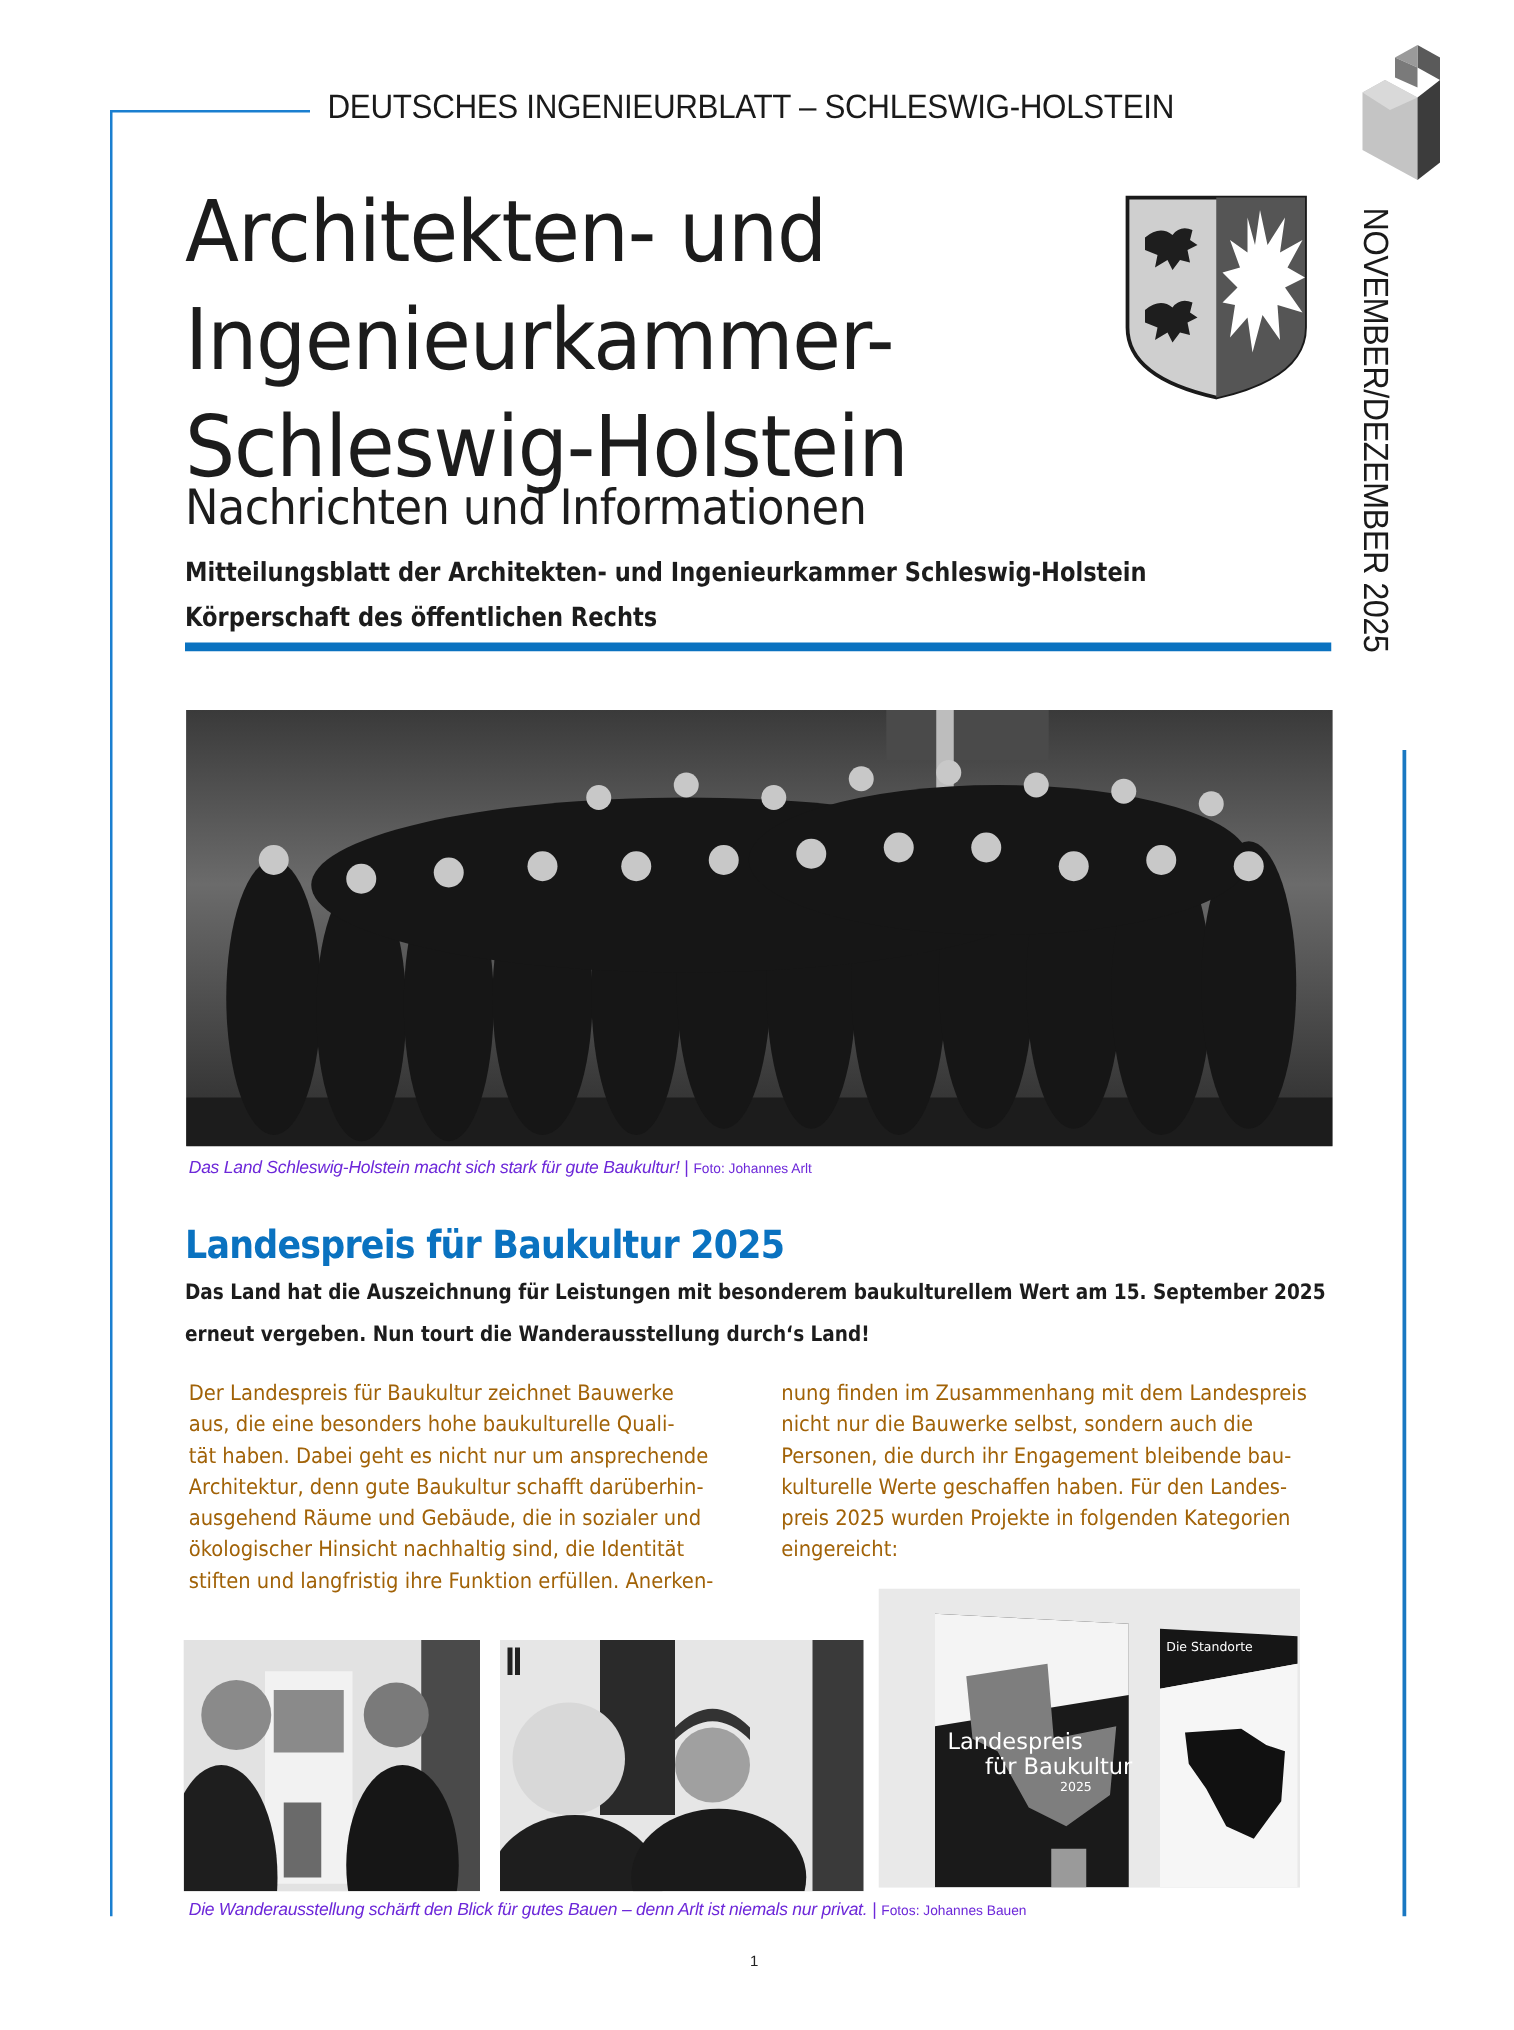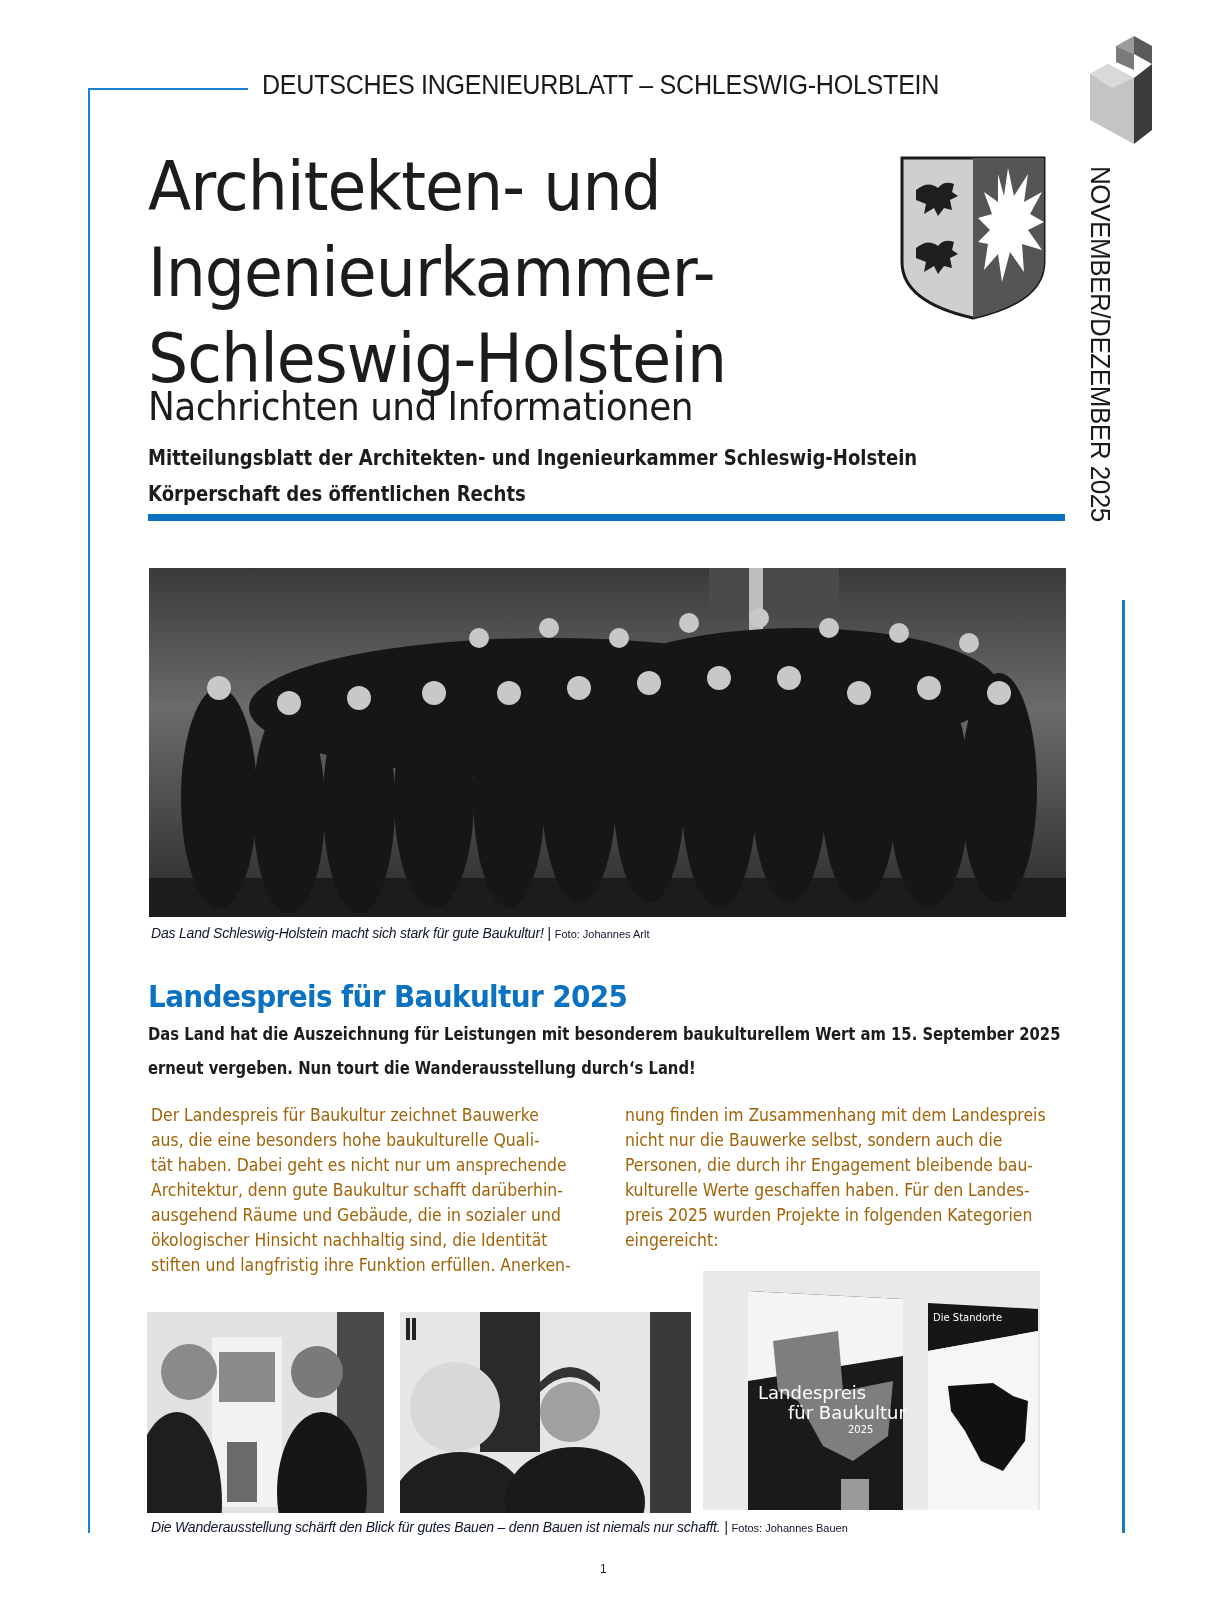--- a/index.html
+++ b/index.html
@@ -29,21 +29,21 @@
 
   .coat { position: absolute; left: 898px; top: 152px; width: 150px; height: 168px; }
 
   
   .photo { position: absolute; overflow: hidden; background: #2b2b2b; }
   .photo-main { left: 149px; top: 568px; width: 917px; height: 349px; }
   .photo-a { left: 147px; top: 1312px; width: 237px; height: 201px; background: #d9d9d9; }
   .photo-b { left: 400px; top: 1312px; width: 291px; height: 201px; background: #dcdcdc; }
   .photo-c { left: 703px; top: 1271px; width: 337px; height: 239px; background: #e7e7e7; }
 
-  .caption { position: absolute; left: 151px; font-size: 14px; color: #0f172a; white-space: nowrap; }
+  .caption { position: absolute; left: 151px; font-size: 14px; color: #6d28d9; white-space: nowrap; }
   .caption i { font-style: italic; letter-spacing: -0.2px; }
   .caption .credit { font-size: 11px; margin-left: 4px; }
   .caption-main { top: 925px; }
   .caption-bottom { top: 1519px; }
 
   .article-title { position: absolute; left: 148px; top: 978px; font-family: "DejaVu Sans", sans-serif; font-weight: bold; font-size: 31px; color: #0a72c0; letter-spacing: -0.7px; white-space: nowrap; transform: scaleX(0.9); transform-origin: left center; }
   .lead { position: absolute; left: 148px; width: 1040px; font-family: "DejaVu Sans", sans-serif; font-weight: bold; font-size: 17px; color: #1c1c1c; white-space: nowrap; transform: scaleX(0.87); transform-origin: left center; }
   .lead.l1 { top: 1024px; }
   .lead.l2 { top: 1058px; }
 
@@ -213,16 +213,16 @@
     <text x="145" y="162" font-family="DejaVu Sans, sans-serif" font-size="10" fill="#ffffff">2025</text>
     <rect x="138" y="208" width="28" height="31" fill="#9a9a9a"></rect>
     <polygon points="225,32 335,38 335,60 225,80" fill="#161616"></polygon>
     <polygon points="225,80 335,60 335,239 225,239" fill="#f6f6f6"></polygon>
     <text x="230" y="50" font-family="DejaVu Sans, sans-serif" font-size="10" fill="#ffffff">Die Standorte</text>
     <polygon points="245,115 290,112 310,125 325,130 322,170 300,200 278,190 262,160 248,140" fill="#111"></polygon>
   </svg>
 </div>
 
 <div class="caption caption-bottom">
-  <i>Die Wanderausstellung schärft den Blick für gutes Bauen – denn Bauen ist niemals nur schafft. |</i><span class="credit">Fotos: Johannes Bauen</span>
+  <i>Die Wanderausstellung schärft den Blick für gutes Bauen – denn Arlt ist niemals nur privat. |</i><span class="credit">Fotos: Johannes Bauen</span>
 </div>
 
 <div class="page-number">1</div>
 
 </body></html>

